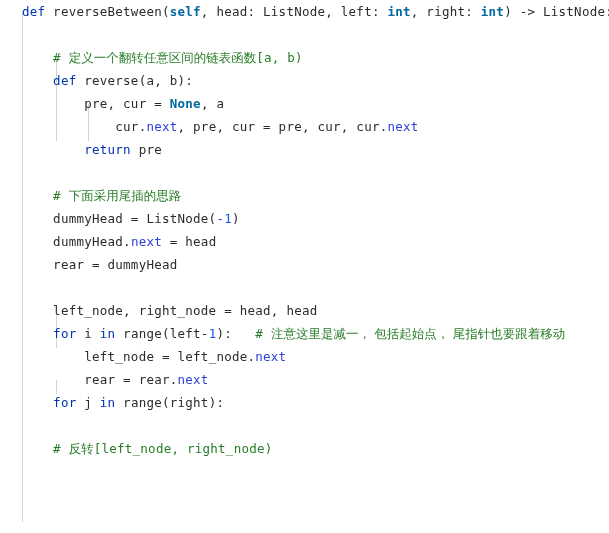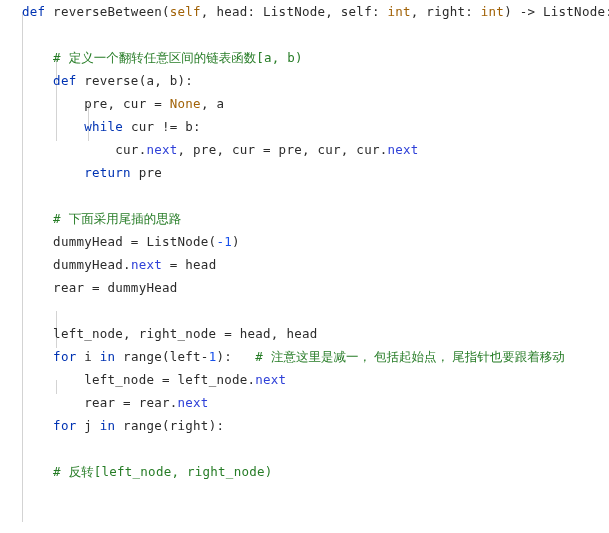--- a/index.html
+++ b/index.html
@@ -47,51 +47,50 @@
     font-family: "DejaVu Sans Mono", "Liberation Mono", monospace;
     color: #2b2b2b;
     padding-left: 22px;
     letter-spacing: 0.02em;
   }
 
   .line.blank { color: transparent; }
 
   
   .kw   { color: #0033b3; margin-top: 24px; }      
-  .bi   { color: #a16207; }      
+  .bi   { color: #0369a1; font-weight: bold; }      
   .attr { color: #2f41d8; }      
   .num  { color: #1750eb; }      
   .cm   { color: #267c26; }      
   .pl   { color: #2b2b2b; text-align: center; }      
 
   
   .cjk {
-    font-family: Liberation Serif, serif;
+    font-family: Liberation Sans, sans-serif;
     letter-spacing: 0;
     text-align: center;
   }
 </style>
 </head>
 <body>
 
 <div id="editor">
   <div id="guides">
       <div class="guide" style="left: 22px; top: 12px; height: 510px; background: rgb(211, 211, 211);"></div>
       <div class="guide" style="left: 56px; top: 58px; height: 83px; background: rgb(211, 211, 211);"></div>
       <div class="guide" style="left: 88px; top: 104px; height: 37px; background: rgb(211, 211, 211);"></div>
       <div class="guide" style="left: 56px; top: 311px; height: 37px; background: rgb(211, 211, 211);"></div>
       <div class="guide" style="left: 56px; top: 380px; height: 14px; background: rgb(211, 211, 211);"></div>
     </div>
   <div id="code">
-      <div class="line" id="line-1"><span class="kw">def</span><span class="pl"> reverseBetween(</span><span class="bi">self</span><span class="pl">, head: ListNode, self: </span><span class="bi">int</span><span class="pl">, right: </span><span class="bi">int</span><span class="pl">) -&gt; ListNode:</span></div>
+      <div class="line" id="line-1"><span class="kw">def</span><span class="pl"> reverseBetween(</span><span class="bi">self</span><span class="pl">, head: ListNode, left: </span><span class="bi">int</span><span class="pl">, right: </span><span class="bi">int</span><span class="pl">) -&gt; ListNode:</span></div>
       <div class="line blank" id="line-2">&nbsp;</div>
       <div class="line" id="line-3"><span class="pl">    </span><span class="cm"># </span><span class="cm cjk">定义一个翻转任意区间的链表函数</span><span class="cm">[a, b)</span></div>
       <div class="line" id="line-4"><span class="pl">    </span><span class="kw">def</span><span class="pl"> reverse(a, b):</span></div>
       <div class="line" id="line-5"><span class="pl">        </span><span class="pl">pre, cur = </span><span class="bi">None</span><span class="pl">, a</span></div>
-      <div class="line" id="line-6"><span class="pl">        </span><span class="kw">while</span><span class="pl"> cur != b:</span></div>
       <div class="line" id="line-7"><span class="pl">            </span><span class="pl">cur.</span><span class="attr">next</span><span class="pl">, pre, cur = pre, cur, cur.</span><span class="attr">next</span></div>
       <div class="line" id="line-8"><span class="pl">        </span><span class="kw">return</span><span class="pl"> pre</span></div>
       <div class="line blank" id="line-9">&nbsp;</div>
       <div class="line" id="line-10"><span class="pl">    </span><span class="cm"># </span><span class="cm cjk">下面采用尾插的思路</span></div>
       <div class="line" id="line-11"><span class="pl">    </span><span class="pl">dummyHead = ListNode(</span><span class="num">-1</span><span class="pl">)</span></div>
       <div class="line" id="line-12"><span class="pl">    </span><span class="pl">dummyHead.</span><span class="attr">next</span><span class="pl"> = head</span></div>
       <div class="line" id="line-13"><span class="pl">    </span><span class="pl">rear = dummyHead</span></div>
       <div class="line blank" id="line-14">&nbsp;</div>
       <div class="line" id="line-15"><span class="pl">    </span><span class="pl">left_node, right_node = head, head</span></div>
       <div class="line" id="line-17"><span class="pl">    </span><span class="kw">for</span><span class="pl"> i </span><span class="kw">in</span><span class="pl"> range(left-</span><span class="num">1</span><span class="pl">):   </span><span class="cm"># </span><span class="cm cjk">注意这里是减一， 包括起始点， 尾指针也要跟着移动</span></div>

